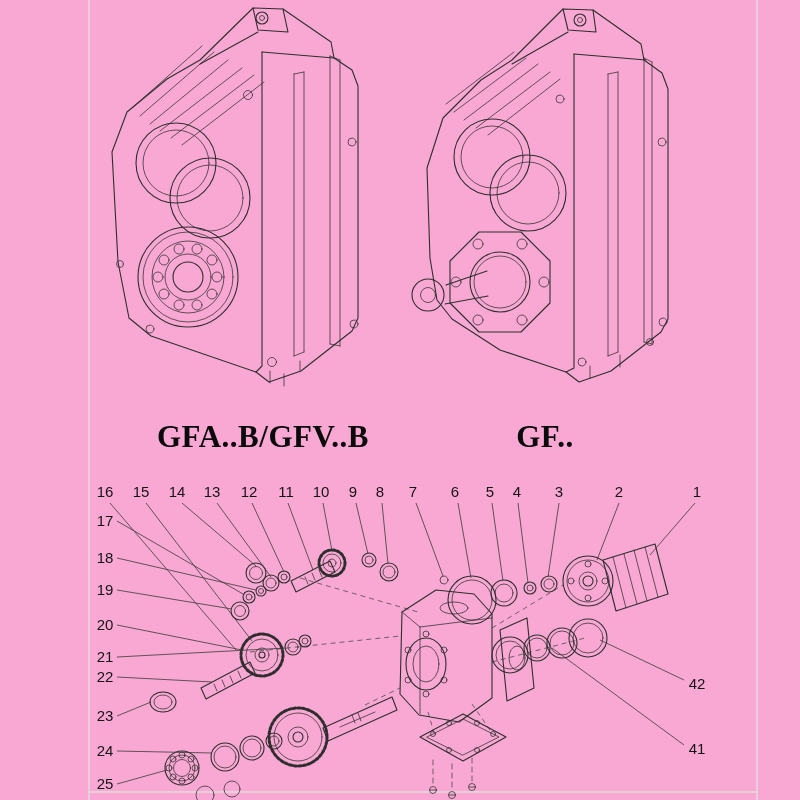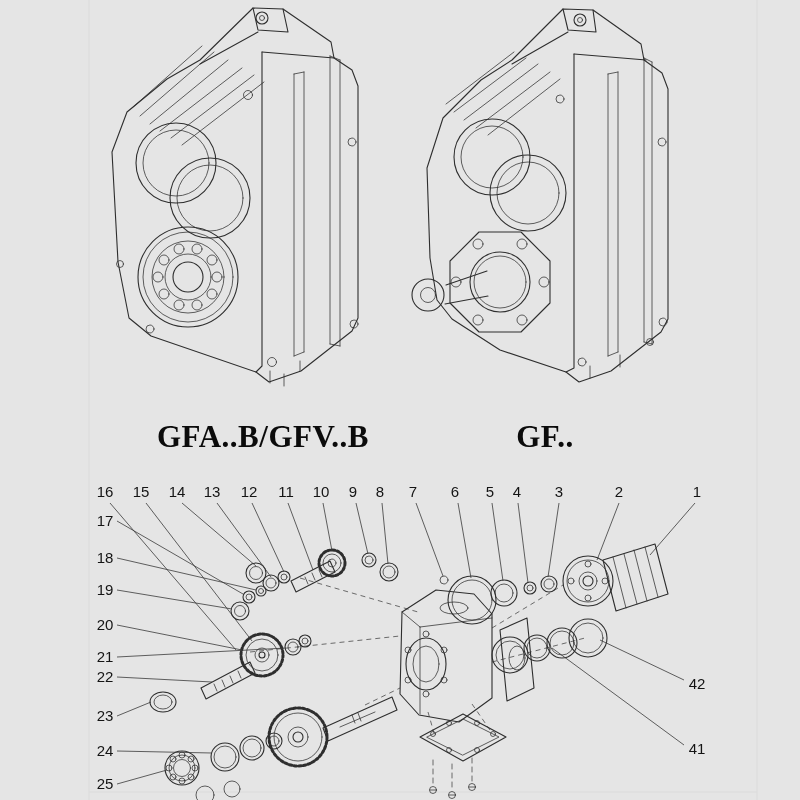--- a/index.html
+++ b/index.html
@@ -1,16 +1,16 @@
 <!DOCTYPE html>
 <html><head>
 <meta charset="utf-8">
 <style>
   html,body{margin:0;padding:0;background:#fff;}
-  .stage{position:relative;width:800px;height:800px;background:#e5e5e5;overflow:hidden;}
+  .stage{position:relative;width:800px;height:800px;background:#f9a8d4;overflow:hidden;}
   svg{display:block;}
   .ln{stroke:#2e2e2e;fill:none;stroke-width:1.1;stroke-linejoin:round;stroke-linecap:round;}
   .thin{stroke:#2e2e2e;fill:none;stroke-width:.75;}
   .teeth{stroke:#2e2e2e;fill:none;stroke-width:3;stroke-dasharray:2.5 2.2;}
   .leader{stroke:#3a3a3a;fill:none;stroke-width:.8;}
   .dash{stroke:#4a4a4a;fill:none;stroke-width:.8;stroke-dasharray:5 4;}
   .num{font:15px "Liberation Sans",sans-serif;fill:#141414;stroke:none;}
   .cap{font:700 31px "Liberation Serif",serif;fill:#0b0b0b;letter-spacing:.5px;stroke:none;}
   .edge{stroke:#dedede;stroke-width:1.4;}
   text{user-select:none;}

